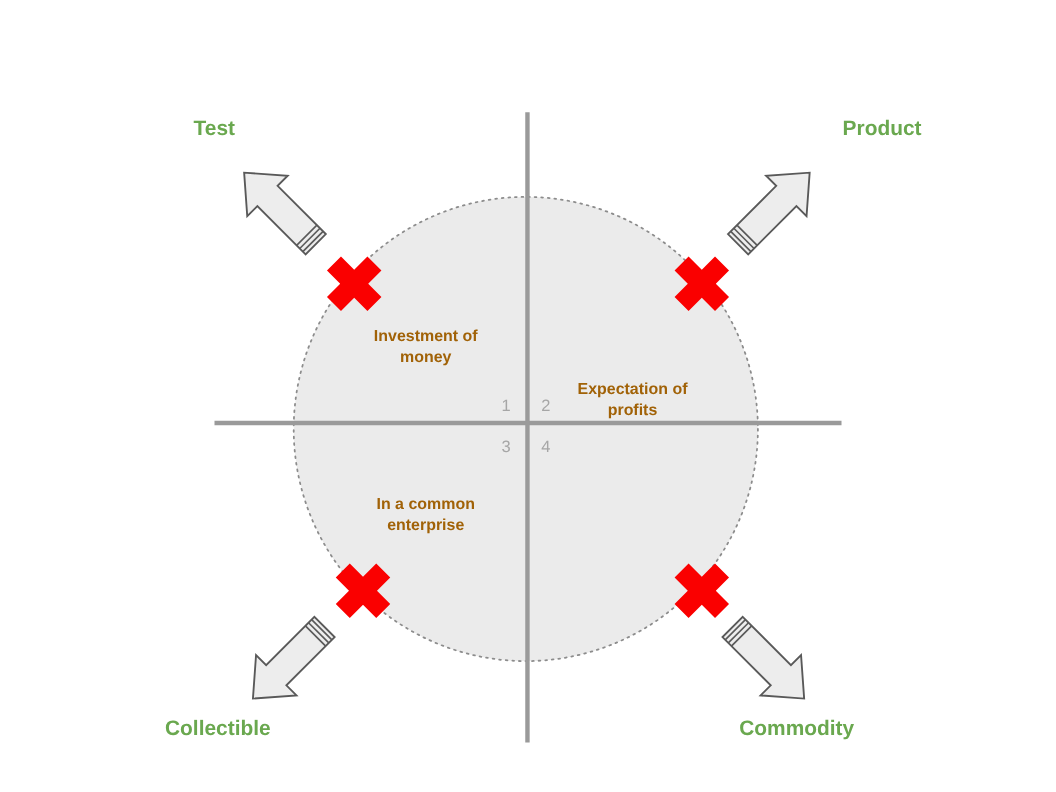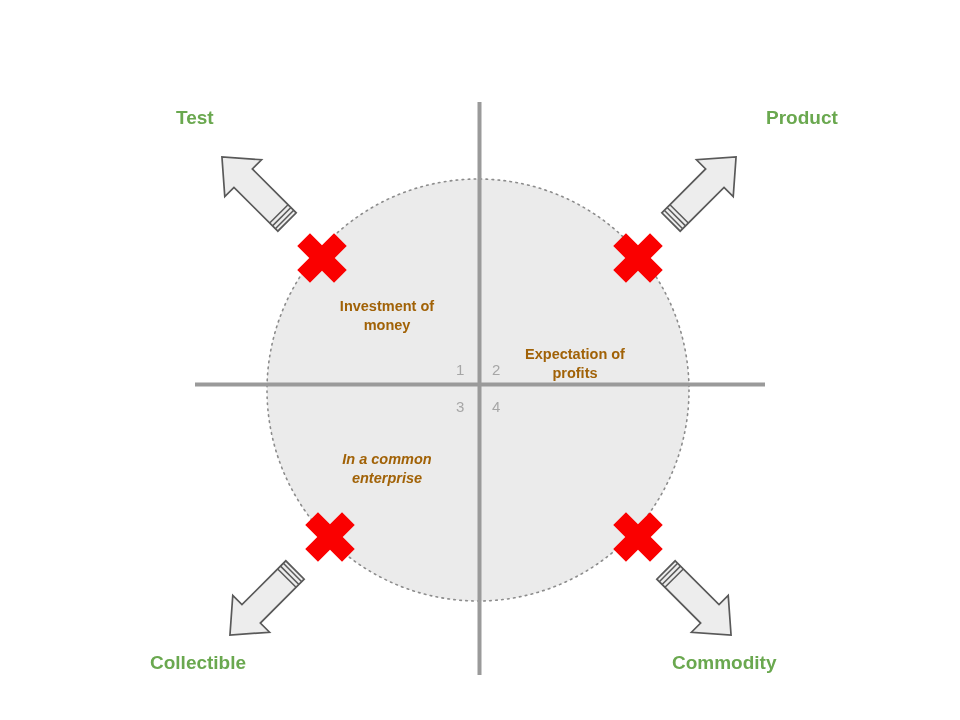--- a/index.html
+++ b/index.html
@@ -47,21 +47,21 @@
     position: absolute;
     font-size: 14.5px;
     font-weight: bold;
     color: #a16207;
     text-align: center;
     line-height: 1.32;
     white-space: pre-line;
   }
   #quad-1-text { left: 297px; top: 297px; width: 180px; }
   #quad-2-text { left: 485px; top: 297px; width: 180px; margin-top: 48px; }
-  #quad-3-text { left: 297px; top: 450px; width: 180px; font-style: italic; }
+  #quad-3-text { left: 297px; top: 450px; width: 180px; }
   #quad-4-text { left: 485px; top: 440px; width: 180px; }
 
   .quad-num {
     position: absolute;
     font-size: 15px;
     color: #a6a6a6;
     font-weight: normal;
   }
   #quad-num-1 { left: 456px; top: 361px; }
   #quad-num-2 { left: 492px; top: 361px; }

